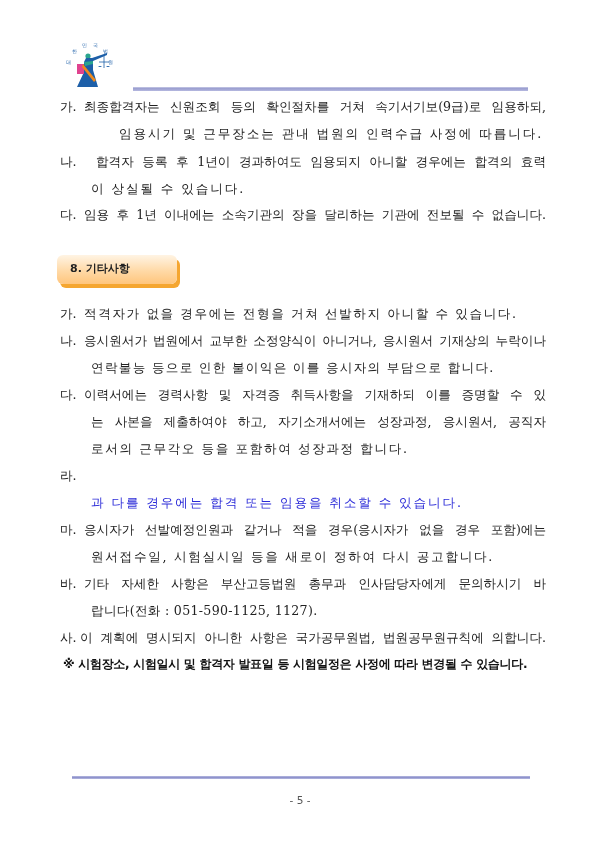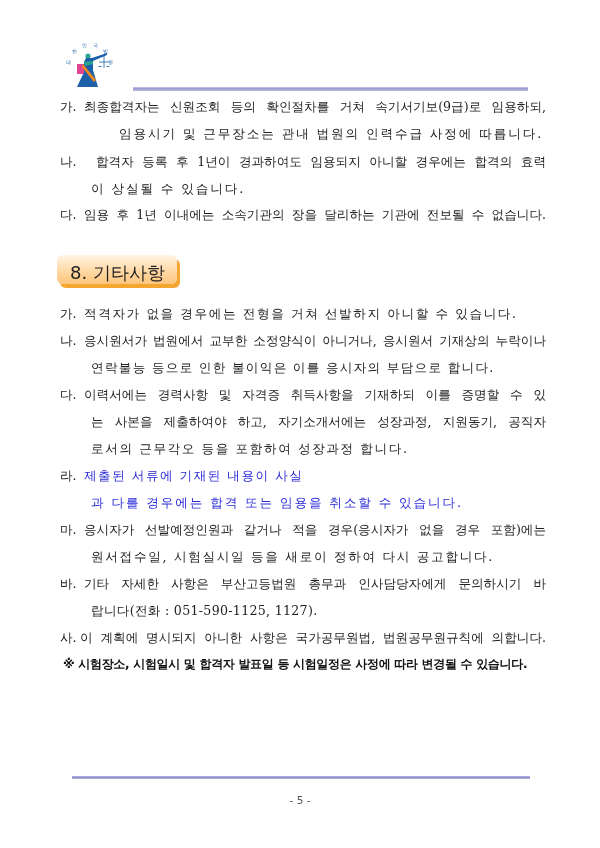--- a/index.html
+++ b/index.html
@@ -10,21 +10,21 @@
                  background: linear-gradient(#c9cbe6 0, #9a9ed0 40%, #b6b9e0 100%); }
   .line { position: absolute; left: 0; white-space: nowrap; font-size: 12.6px; letter-spacing: 0.2px; }
   .row { position: absolute; left: 60px; right: 54px; display: flex; justify-content: space-between;
          font-size: 12.6px; white-space: nowrap; }
   .blue { color: #2a2ad8; }
   .section-box { position: absolute; left: 57px; top: 255px; width: 120px; height: 29px;
                  border-radius: 6px;
                  background: linear-gradient(180deg, #fff4e4 0%, #ffd9a6 55%, #ffc57c 100%);
                  box-shadow: 3px 4px 0 #f5a630; }
   .section-title { position: absolute; left: 70px; top: 261px; font-family: "DejaVu Sans", "Liberation Sans", sans-serif;
-                   font-weight: normal; font-size: 18px; color: #222; }
+                   font-weight: bold; font-size: 11px; color: #222; }
   .notice { position: absolute; left: 63px; top: 650px; font-family: "DejaVu Sans", "Liberation Sans", sans-serif;
             font-weight: bold; font-size: 12px; white-space: nowrap; letter-spacing: -0.3px; color: #111; }
   .footer-line { position: absolute; left: 72px; top: 776px; width: 458px; height: 3px;
                  background: linear-gradient(#b6b9e0 0, #8f93cc 50%, #b6b9e0 100%); }
   .page-num { position: absolute; left: 0; right: 0; top: 794px; text-align: center;
               font-family: "DejaVu Sans", "Liberation Sans", sans-serif; font-size: 10.5px; color: #555; }
 </style>
 </head>
 <body>
 
@@ -87,28 +87,27 @@
     <span>나.</span>
     <span style="position:absolute;left:24px;right:0;text-align:justify;text-align-last:justify;">응시원서가 법원에서 교부한 소정양식이 아니거나, 응시원서 기재상의 누락이나</span>
   </div>
   <div class="line" style="top:360px;left:91px;letter-spacing:1.3px;">연락불능 등으로 인한 불이익은 이를 응시자의 부담으로 합니다.</div>
 
   <div class="row" style="top:387px;">
     <span>다.</span>
     <span style="position:absolute;left:24px;right:0;text-align:justify;text-align-last:justify;font-family:Liberation Serif, serif;">이력서에는 경력사항 및 자격증 취득사항을 기재하되 이를 증명할 수 있</span>
   </div>
   <div class="row" style="top:414px;left:91px;">
-    <span style="position:absolute;left:0;right:0;text-align:justify;text-align-last:justify;">는 사본을 제출하여야 하고, 자기소개서에는 성장과정, 지원동기, 공직자</span>
+    <span style="position:absolute;left:0;right:0;text-align:justify;text-align-last:justify;">는 사본을 제출하여야 하고, 자기소개서에는 성장과정, 응시원서, 공직자</span>
   </div>
   <div class="line" style="top:441px;left:91px;letter-spacing:1.6px;">로서의 근무각오 등을 포함하여 성장과정 합니다.</div>
 
   <div class="row" style="top:468px;">
     <span>라.</span>
     <span style="position:absolute;left:24px;right:0;display:flex;justify-content:space-between;">
-      <span class="blue" style="letter-spacing:1.5px;">제출된 서류에 기재된 내용이 사실</span>
     </span>
   </div>
   <div class="line blue" style="top:495px;left:91px;letter-spacing:1.9px;">과 다를 경우에는 합격 또는 임용을 취소할 수 있습니다.</div>
 
   <div class="row" style="top:522px;">
     <span>마.</span>
     <span style="position:absolute;left:24px;right:0;text-align:justify;text-align-last:justify;">응시자가 선발예정인원과 같거나 적을 경우(응시자가 없을 경우 포함)에는</span>
   </div>
   <div class="line" style="top:549px;left:91px;letter-spacing:1.7px;">원서접수일, 시험실시일 등을 새로이 정하여 다시 공고합니다.</div>
 

